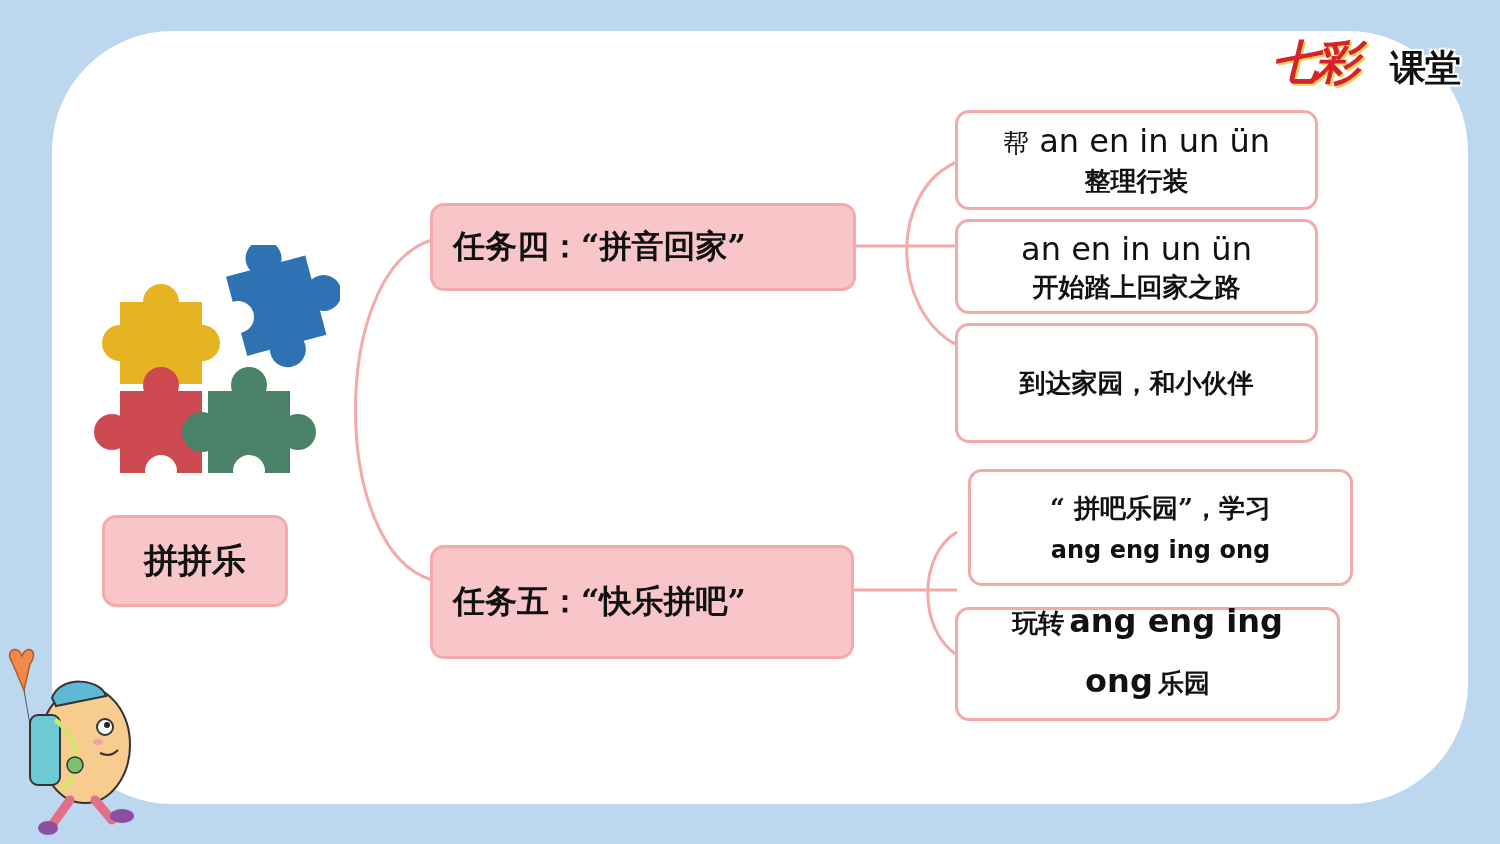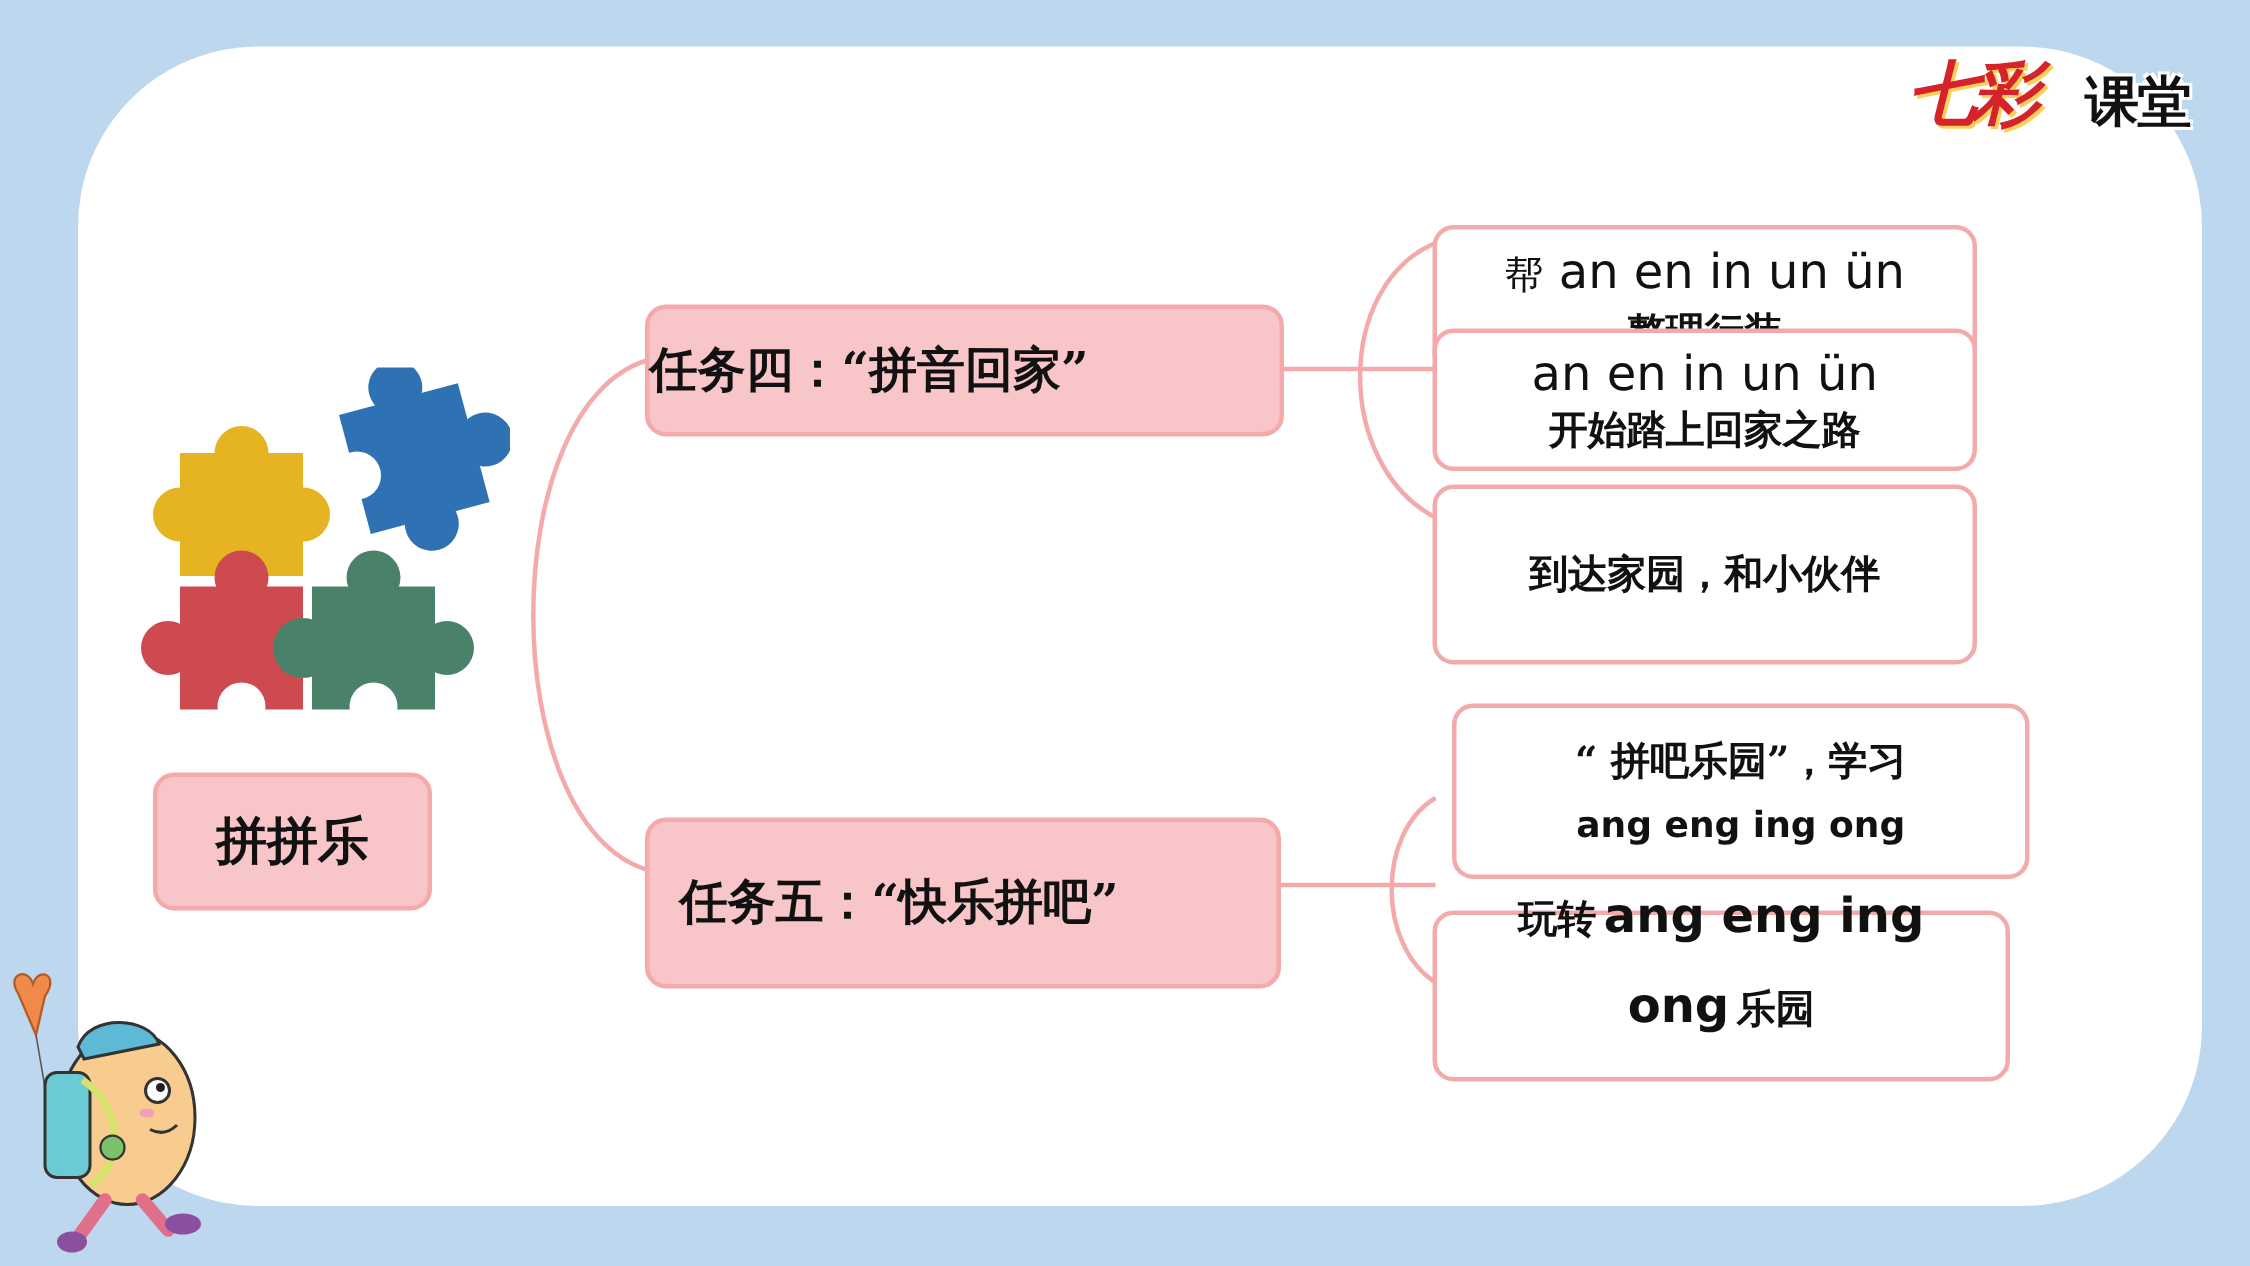--- a/index.html
+++ b/index.html
@@ -72,47 +72,47 @@
     <circle cx="112" cy="187" r="20"></circle>
     <circle cx="208" cy="187" r="18"></circle>
   </g>
   <circle cx="159" cy="226" r="16" fill="#ffffff"></circle>
 </svg>
 
 <div class="node filled" style="left:102px;top:515px;width:186px;height:92px;">
   <span class="cn" style="font-size:34px;">拼拼乐</span>
 </div>
 
-<div class="node filled" style="left:430px;top:203px;width:426px;height:88px;align-items:flex-start;">
+<div class="node filled" style="left:430px;top:203px;width:426px;height:88px;align-items:flex-start;padding-left:20px;">
   <span class="cn" style="font-size:32px;">任务四：“拼音回家”</span>
 </div>
 <div class="node filled" style="left:430px;top:545px;width:424px;height:114px;align-items:flex-start;padding-left:20px;">
   <span class="cn" style="font-size:32px;">任务五：“快乐拼吧”</span>
 </div>
 
-<div class="node outline" style="left:955px;top:110px;width:363px;height:100px;margin-top:40px;">
+<div class="node outline" style="left:955px;top:110px;width:363px;height:100px;">
   <div class="line1">
     <span class="cn" style="font-size:26px;font-weight:normal;">帮</span>
     <span class="py">an en in un ün</span>
   </div>
   <div class="line2 cn">整理行装</div>
 </div>
 <div class="node outline" style="left:955px;top:219px;width:363px;height:95px;">
   <div class="line1 py">an en in un ün</div>
   <div class="line2 cn">开始踏上回家之路</div>
 </div>
 <div class="node outline" style="left:955px;top:323px;width:363px;height:120px;">
   <div class="line2 cn" style="line-height:40px;">到达家园，和小伙伴</div>
 </div>
 
 <div class="node outline" style="left:955px;top:469px;width:385px;height:117px;margin-left:13px;">
   <div class="line2 cn" style="line-height:44px;">“ 拼吧乐园”，学习</div>
   <div class="pyb" style="font-size:24px;line-height:40px;">ang  eng  ing  ong</div>
 </div>
-<div class="node outline" style="left:955px;top:607px;width:385px;height:114px;justify-content:flex-end;padding-bottom:15px;">
+<div class="node outline" style="left:955px;top:607px;width:385px;height:114px;justify-content:flex-end;padding-bottom:4px;">
   <div style="line-height:54px;">
     <span class="cn" style="font-size:26px;">玩转</span>
     <span class="pyb" style="font-size:32px;">ang  eng  ing</span>
   </div>
   <div style="line-height:54px;">
     <span class="pyb" style="font-size:32px;">ong</span>
     <span class="cn" style="font-size:26px;">乐园</span>
   </div>
 </div>
 

